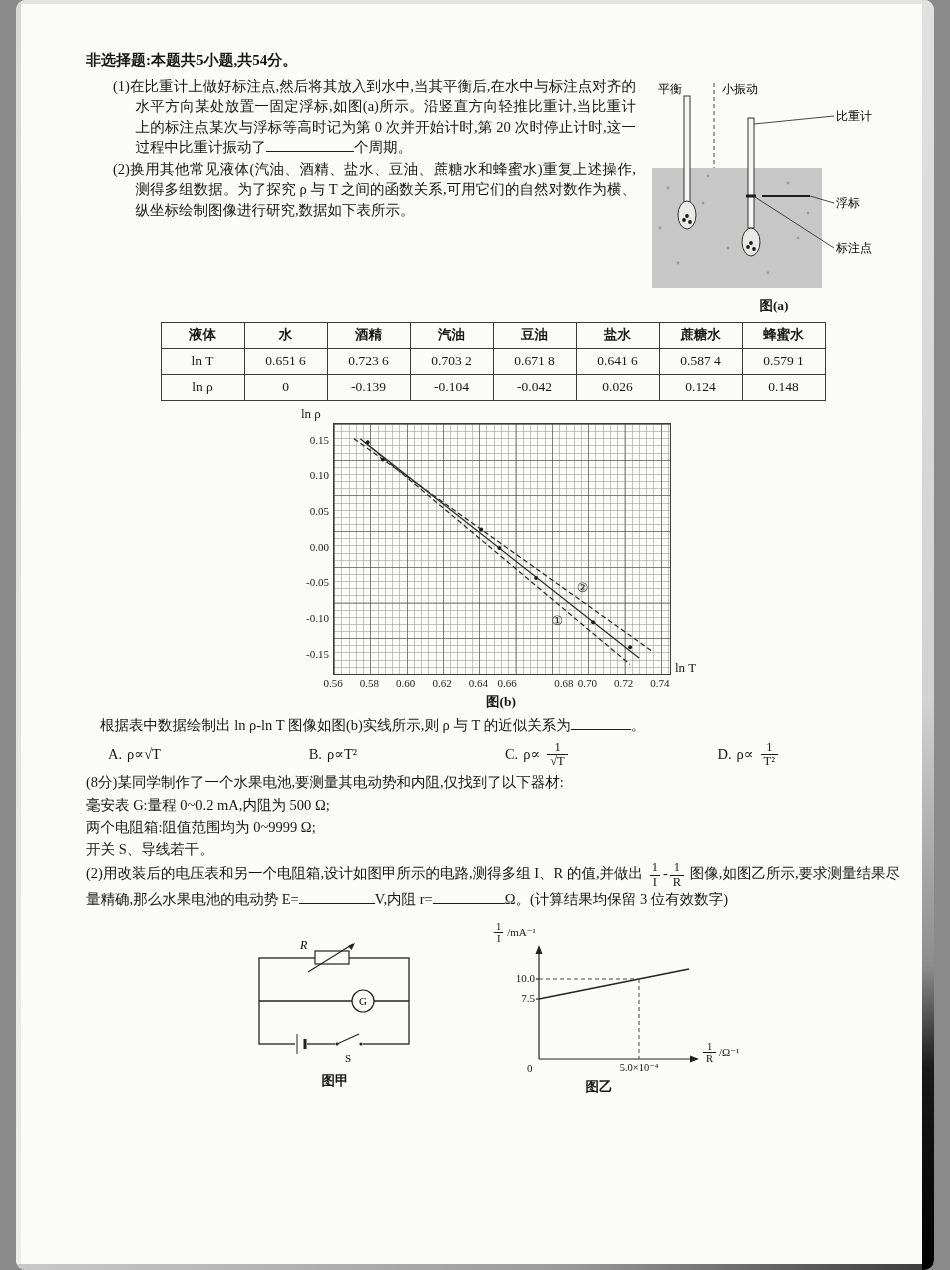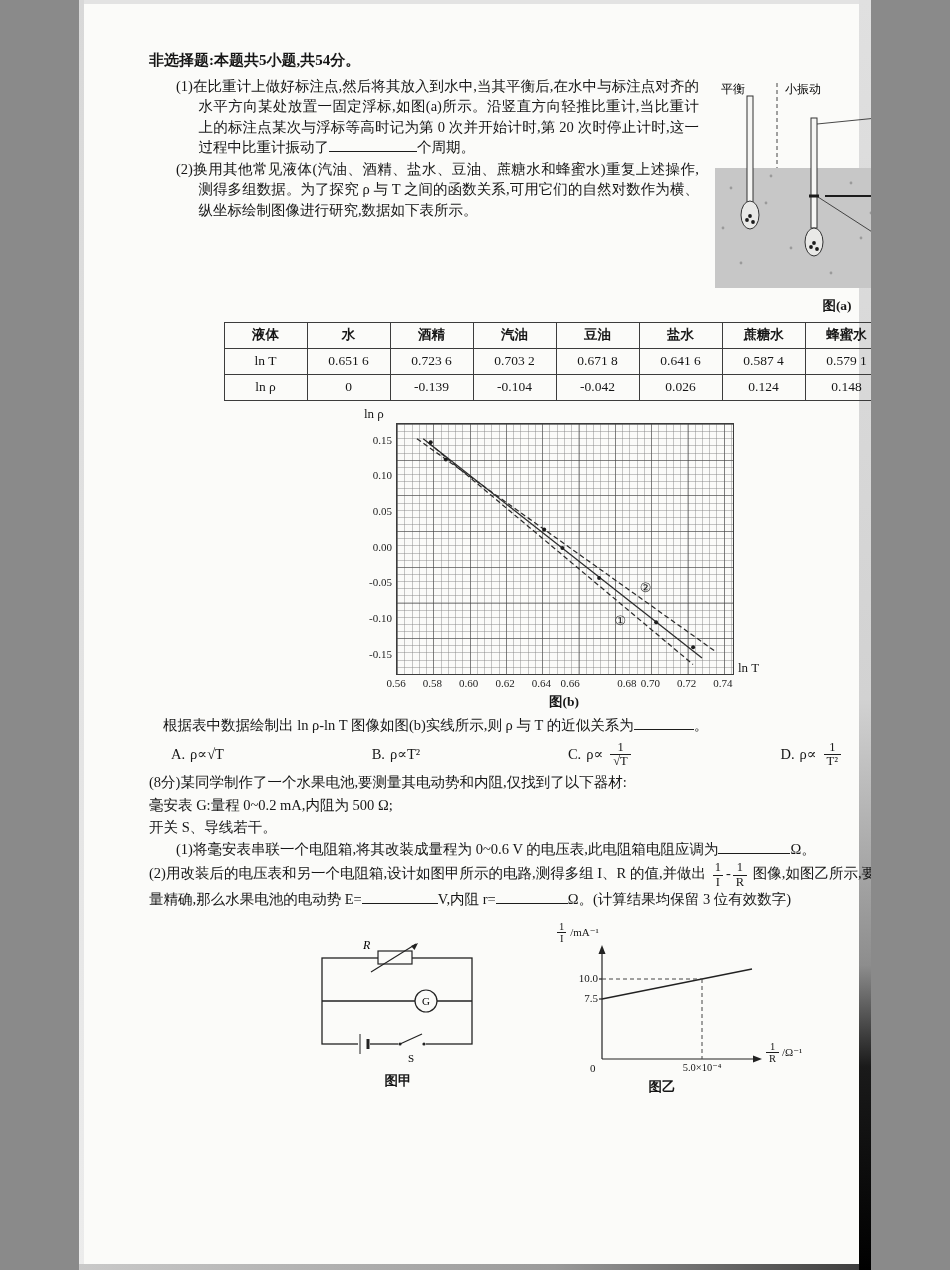--- a/index.html
+++ b/index.html
@@ -1,17 +1,17 @@
 <!DOCTYPE html>
 <html><head>
 <meta charset="utf-8">
 <style>
   html,body{margin:0;padding:0;background:#8a8a8a;}
-  .page{position:relative;width:792px;height:1270px;margin:0 auto;background:#fbfbf9;
-        overflow:hidden;font-family:"Liberation Serif","DejaVu Serif",serif;color:#161616;}
+  .page{position:relative;width:918px;height:1270px;margin:0 auto;background:#fbfbf9;
+        overflow:hidden;font-family:"Liberation Serif","DejaVu Serif",serif;color:#161616;border-radius:10px;}
   .edge-t{position:absolute;top:0;left:0;width:100%;height:4px;background:#e3e3e3;}
   .edge-l{position:absolute;top:0;left:0;width:5px;height:100%;background:linear-gradient(#d8d8d8,#ececec);}
   .edge-b{position:absolute;bottom:0;left:0;width:100%;height:6px;background:linear-gradient(90deg,#c9c9c9,#9a9a9a 60%,#3a3a3a);}
   .edge-r{position:absolute;right:0;top:0;width:12px;height:100%;
           background:linear-gradient(180deg,#e0e0e0 0%,#d2d2d2 55%,#8d8d8d 76%,#1a1a1a 84%,#000 100%);}
   .content{position:absolute;left:70px;top:50px;width:814px;font-size:14.5px;line-height:1.4;}
   .hdr{font-weight:700;margin:0 0 5px 0;font-size:15px;}
   .para{margin:0 0 2px 0;text-align:justify;}
   .sub{padding-left:1.55em;text-indent:-1.55em;margin-left:27px;}
   .blank{display:inline-block;height:13px;border-bottom:1px solid #1c1c1c;width:72px;vertical-align:baseline;}
@@ -241,25 +241,23 @@
         <span class="frac">
           <span class="num">1</span>
           <span class="den">T²</span>
         </span>
       </span>
     </div>
 
 
     <p class="para">(8分)某同学制作了一个水果电池,要测量其电动势和内阻,仅找到了以下器材:</p>
     <p class="para">毫安表 G:量程 0~0.2 mA,内阻为 500 Ω;</p>
+    <p class="para">两个电阻箱:阻值范围均为 0~9999 Ω;</p>
     <p class="para">开关 S、导线若干。</p>
 
-    <p class="para sub">
-      <span>(1)将毫安表串联一个电阻箱,将其改装成量程为 0~0.6 V 的电压表,此电阻箱电阻应调为</span><span class="blank"></span><span>Ω。</span>
-    </p>
 
     <p class="para">
       <span>(2)用改装后的电压表和另一个电阻箱,设计如图甲所示的电路,测得多组 I、R 的值,并做出</span>
       <span class="frac">
           <span class="num">1</span>
           <span class="den">I</span>
         </span><span>-</span><span class="frac">
           <span class="num">1</span>
           <span class="den">R</span>
         </span>

